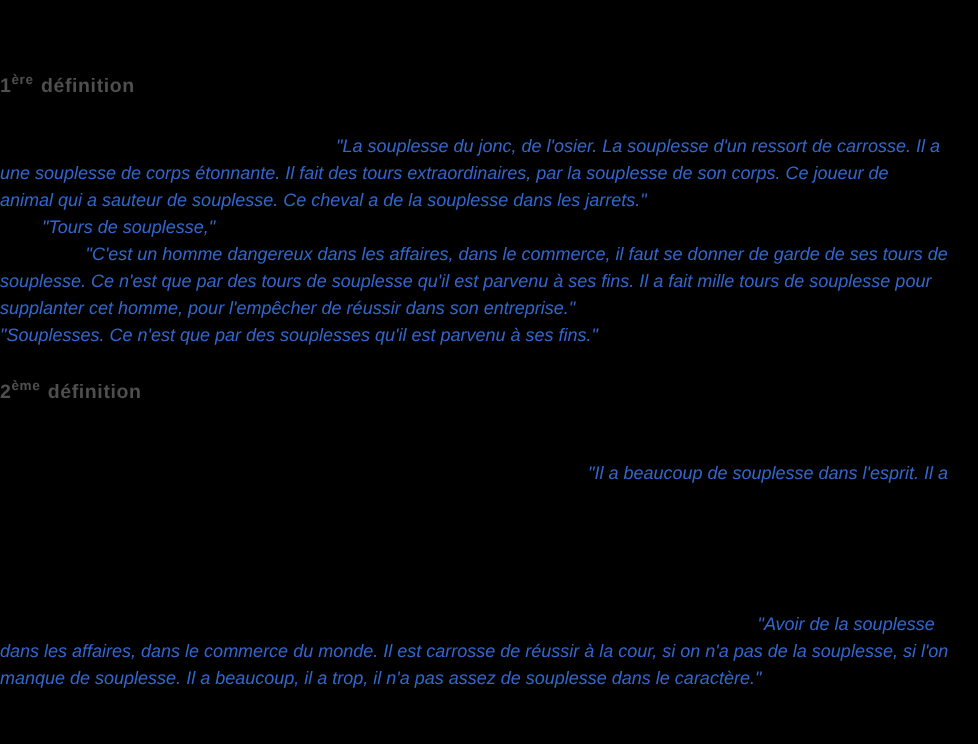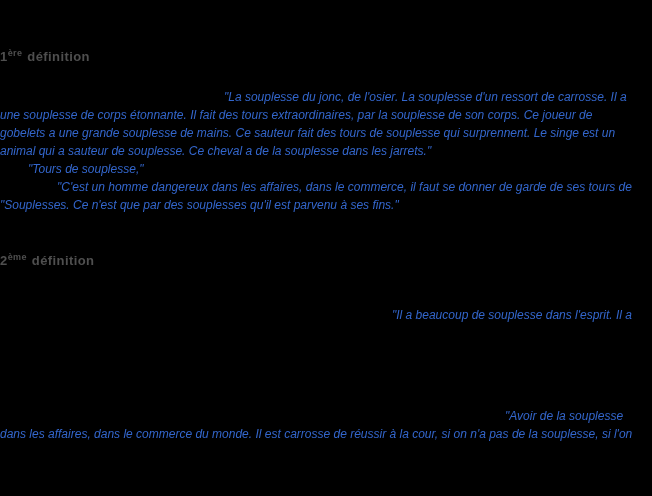--- a/index.html
+++ b/index.html
@@ -57,32 +57,34 @@
 </head>
 <body>
 
 <div class="page">
 
   <h2 class="def-heading" style="top:48px"><span>1</span><sup>ère</sup><span class="hlabel">définition</span></h2>
 
   <div class="quote-block" style="top:88px">
     <div class="qline ind-224">"La souplesse du jonc, de l'osier. La souplesse d'un ressort de carrosse. Il a</div>
     <div class="qline">une souplesse de corps étonnante. Il fait des tours extraordinaires, par la souplesse de son corps. Ce joueur de</div>
-    <div class="qline">gobelets a une grande souplesse de mains. Ce sauteur fait des tours de souplesse qui surprennent. Le singe est un</div>
     <div class="qline">animal qui a sauteur de souplesse. Ce cheval a de la souplesse dans les jarrets."</div>
     <div class="qline ind-28">"Tours de souplesse,"</div>
     <div class="qline ind-57">"C'est un homme dangereux dans les affaires, dans le commerce, il faut se donner de garde de ses tours de</div>
+    <div class="qline">souplesse. Ce n'est que par des tours de souplesse qu'il est parvenu à ses fins. Il a fait mille tours de souplesse pour</div>
+    <div class="qline">supplanter cet homme, pour l'empêcher de réussir dans son entreprise."</div>
     <div class="qline">"Souplesses. Ce n'est que par des souplesses qu'il est parvenu à ses fins."</div>
   </div>
 
   <h2 class="def-heading" style="top:252px"><span>2</span><sup>ème</sup><span class="hlabel">définition</span></h2>
 
   <div class="quote-block" style="top:306px">
     <div class="qline ind-392">"Il a beaucoup de souplesse dans l'esprit. Il a</div>
   </div>
 
 
   <div class="quote-block" style="top:407px">
     <div class="qline ind-505">"Avoir de la souplesse</div>
     <div class="qline">dans les affaires, dans le commerce du monde. Il est carrosse de réussir à la cour, si on n'a pas de la souplesse, si l'on</div>
+    <div class="qline">manque de souplesse. Il a beaucoup, il a trop, il n'a pas assez de souplesse dans le caractère."</div>
   </div>
 
 </div>
 
 </body></html>

